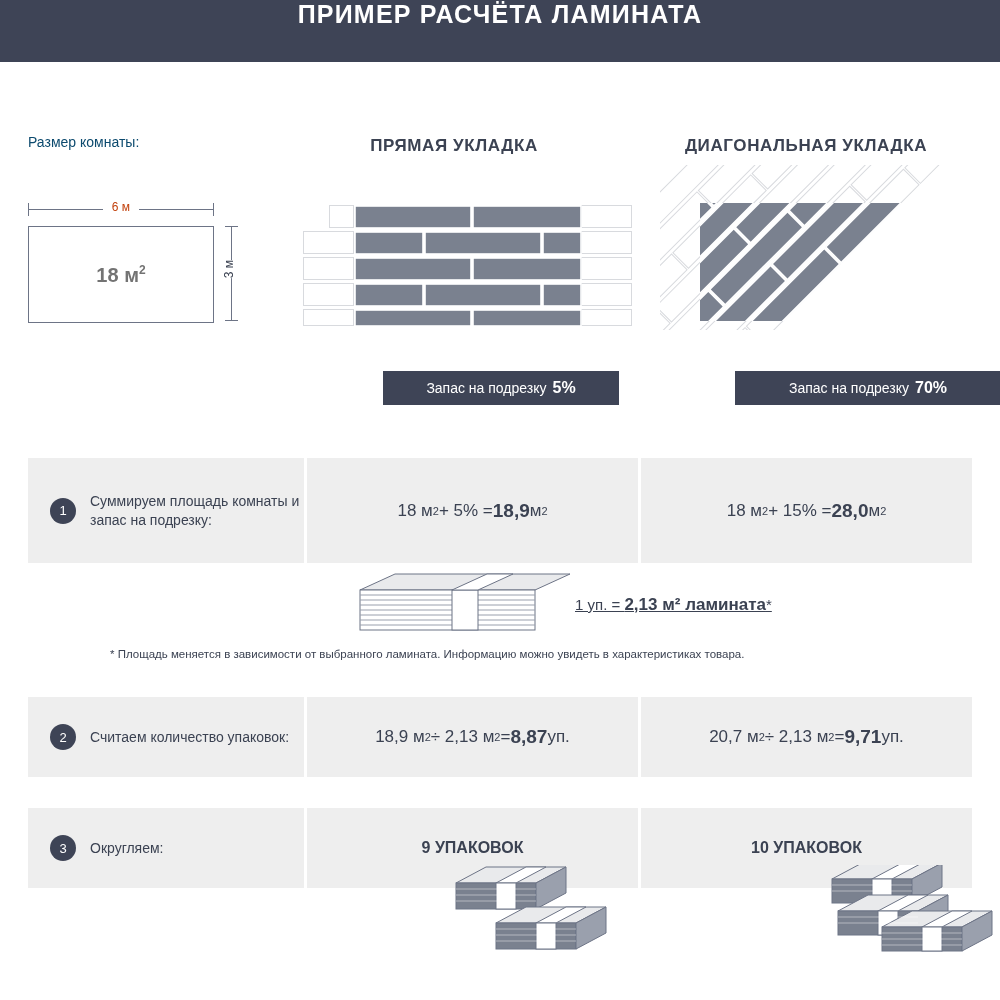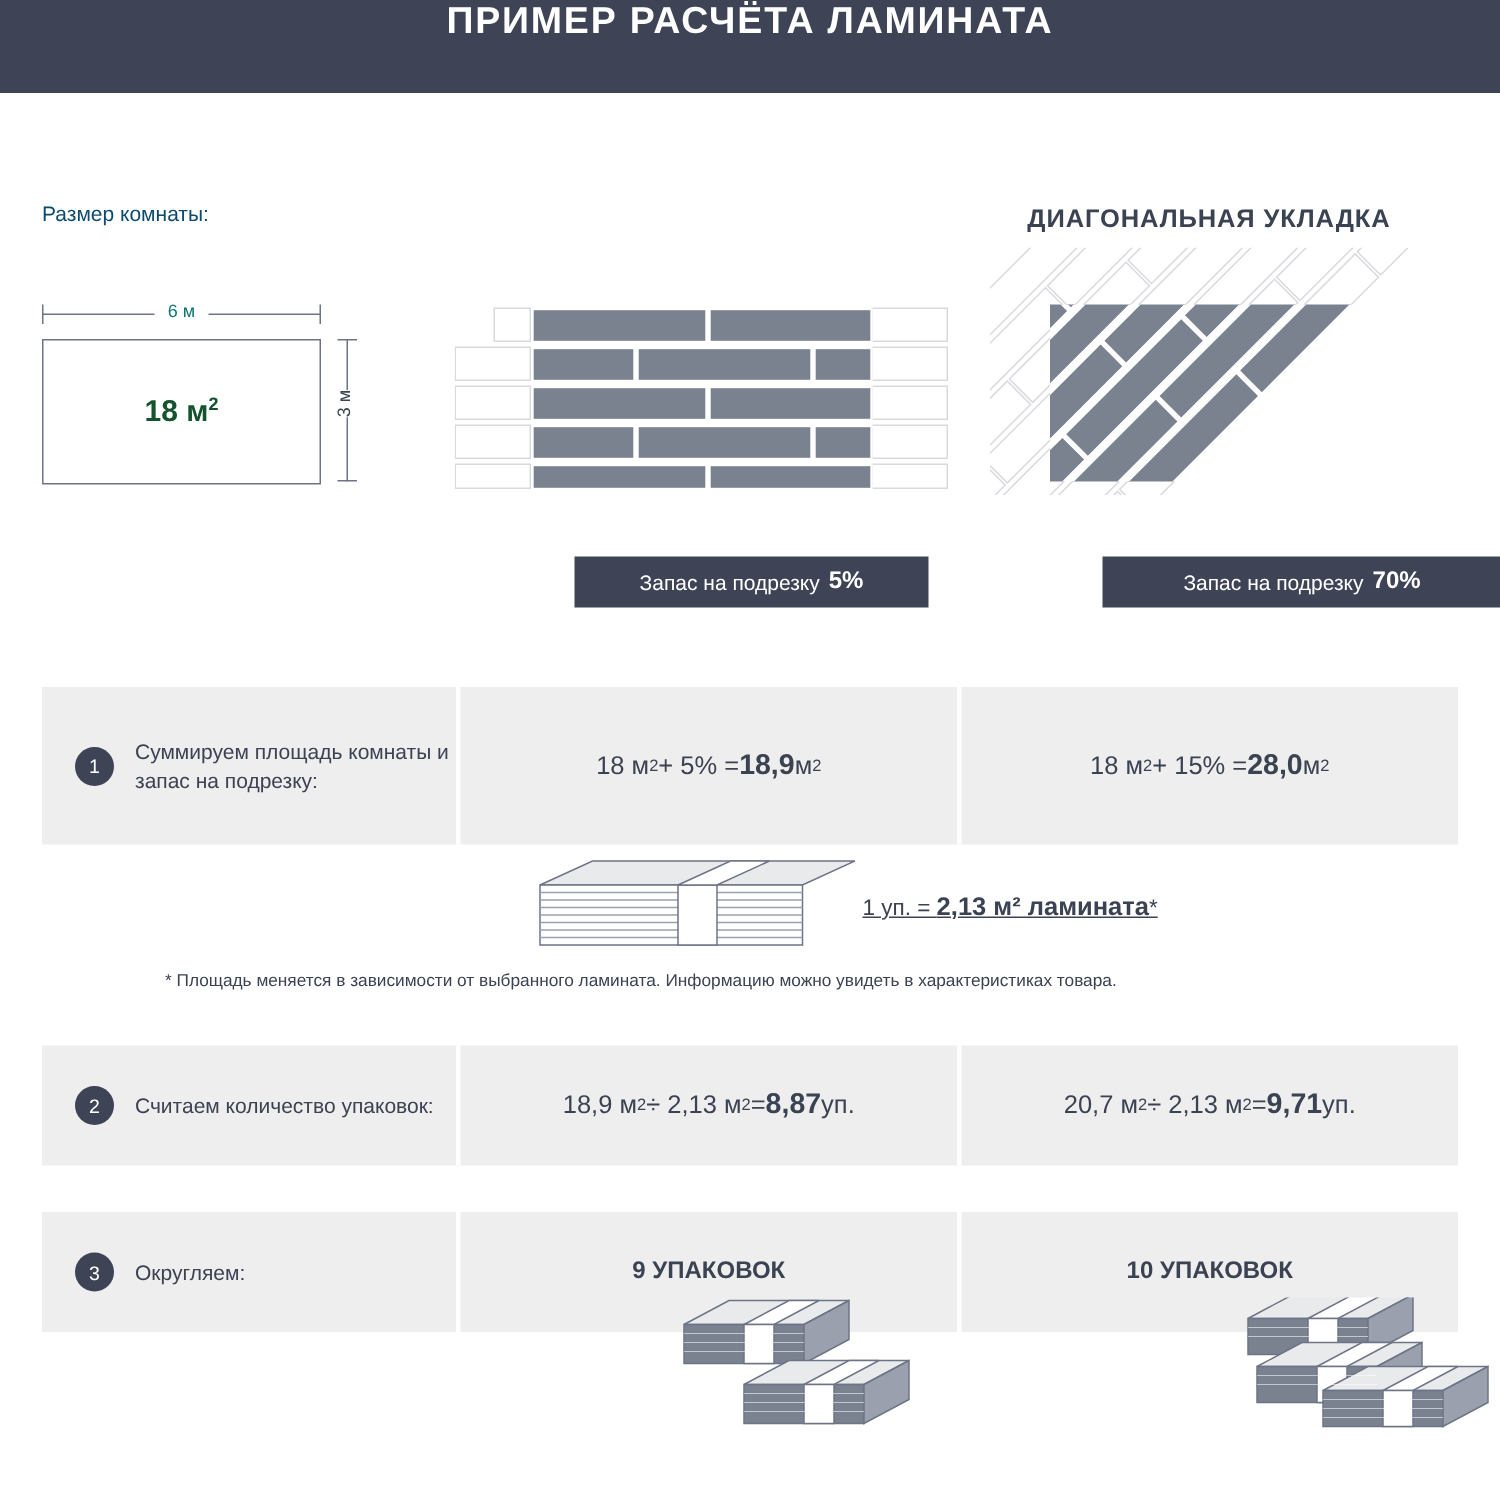--- a/index.html
+++ b/index.html
@@ -63,38 +63,38 @@
     width: 1px; height: 13px;
     background: #6d7486;
   }
   .room-dim-top .cap-l { left: 0; }
   .room-dim-top .cap-r { right: 0; }
   .room-dim-top .txt {
     position: absolute;
     left: 0; right: 0; top: 0;
     text-align: center;
     font-size: 12px;
-    color: #0f766e;
+    color: #c2410c;
     background: #ffffff;
     width: 36px;
     margin: 0 auto;
   }
   .room-rect {
     position: absolute;
     left: 28px; top: 226px;
     width: 184px; height: 95px;
     border: 1.5px solid #6d7486;
     display: flex;
     align-items: center;
     justify-content: center;
   }
   .room-area {
     font-size: 20px;
     font-weight: bold;
-    color: #14532d;
+    color: #737373;
   }
   .room-area sup { font-size: 12px; }
   .room-dim-right {
     position: absolute;
     left: 222px; top: 226px;
     width: 18px; height: 95px;
   }
   .room-dim-right .line {
     position: absolute;
     left: 9px; top: 0;
@@ -258,20 +258,21 @@
     </div>
   </div>
 
   <div class="room-dim-right">
     <div class="line"></div>
     <div class="cap-t"></div>
     <div class="cap-b"></div>
     <div class="txt">3 м</div>
   </div>
 
+  <div class="col-title straight">ПРЯМАЯ УКЛАДКА</div>
   <div class="col-title diagonal">ДИАГОНАЛЬНАЯ УКЛАДКА</div>
 
   <div class="pattern straight">
     <svg width="330" height="125" viewBox="0 0 330 125">
       <g stroke="#d8dade" stroke-width="1" fill="#ffffff">
         <rect x="0.5" y="28.5" width="50" height="22"></rect>
         <rect x="0.5" y="54.5" width="50" height="22"></rect>
         <rect x="0.5" y="80.5" width="50" height="22"></rect>
         <rect x="278.5" y="2.5" width="50" height="22"></rect>
         <rect x="278.5" y="28.5" width="50" height="22"></rect>

